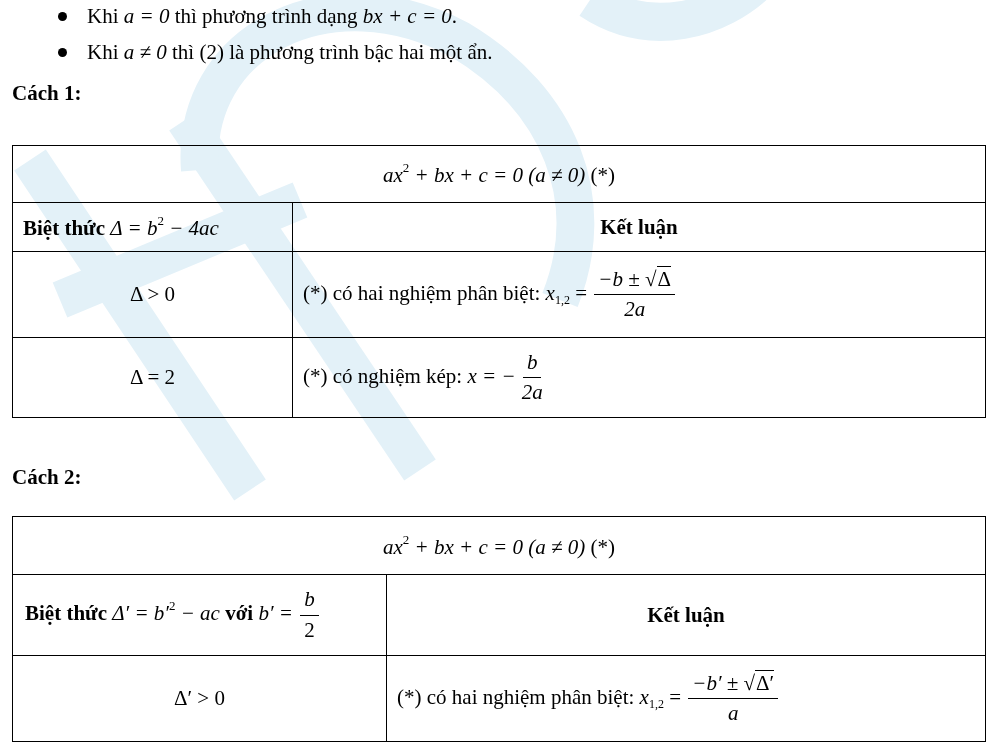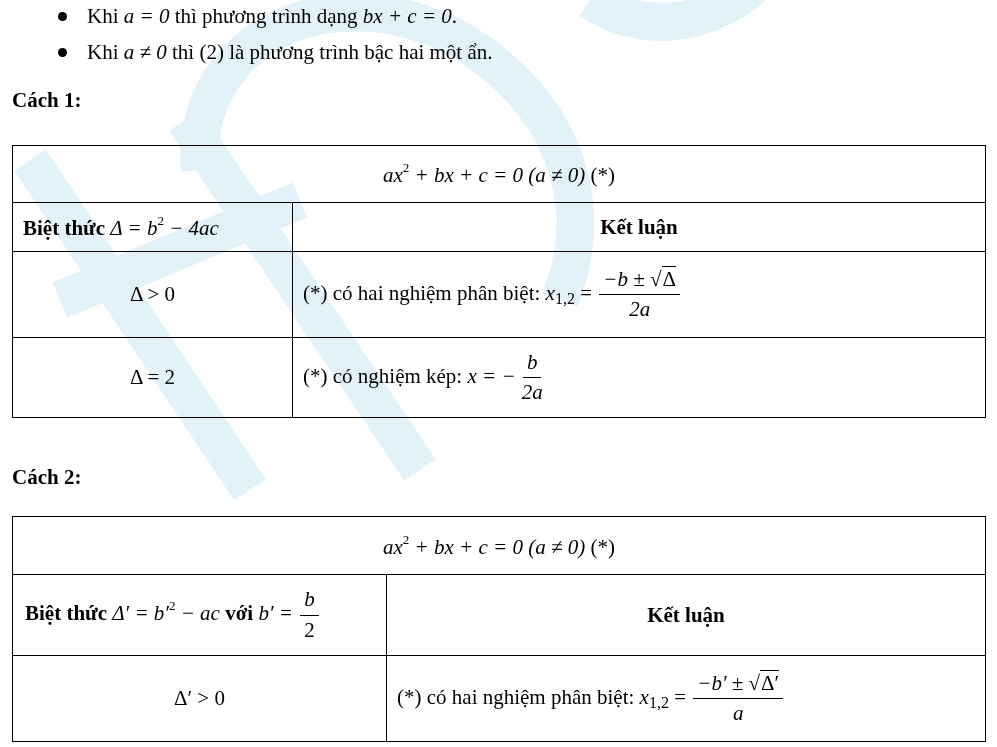--- a/index.html
+++ b/index.html
@@ -18,21 +18,21 @@
   .heading { position:absolute; left:12px; font-weight:bold; font-size:21px; }
   table.t { position:absolute; border-collapse:collapse; z-index:1; left:12px; width:974px; }
   table.t td { border:1.3px solid #000; padding:0 10px; vertical-align:middle; background:transparent; }
   .center { text-align:center; }
   .bold { font-weight:bold; }
   .frac { display:inline-flex; flex-direction:column; align-items:center; vertical-align:middle; margin:0 2px; }
   .frac .num { padding:0 4px 2px 4px; border-bottom:1.3px solid #000; line-height:1.2; }
   .frac .den { padding:2px 4px 0 4px; line-height:1.2; }
   .sqrt { border-top:1.3px solid #000; padding-left:1px; }
   sup { font-size:13px; vertical-align:10px; }
-  sub { font-size:16px; vertical-align:-4px; }
+  sub { font-size:12px; vertical-align:-4px; }
 </style>
 </head>
 <body>
 
 <svg class="watermark" viewBox="0 0 997 747">
   <g fill="none" stroke="#e3f1f8" stroke-width="38" stroke-linecap="butt">
     <path d="M 30 160 L 250 490"></path>
     <path d="M 185 120 L 420 470"></path>
     <path d="M 60 300 L 300 200"></path>
     <path d="M 200 170 C 190 40, 330 -30, 460 40 C 560 100, 600 200, 560 300"></path>
@@ -46,21 +46,21 @@
     <span>Khi </span><i class="m">a = 0</i><span> thì phương trình dạng </span><i class="m">bx + c = 0</i><span>.</span>
   </span>
 </div>
 <div class="bullet-line" style="top:37px;">
   <span class="bullet-dot" style="top:11px;"></span>
   <span class="bullet-text">
     <span>Khi </span><i class="m">a ≠ 0</i><span> thì (2) là phương trình bậc hai một ẩn.</span>
   </span>
 </div>
 
-<div class="heading" style="top:88px;">Cách 1:</div>
+<div class="heading" style="top:81px;">Cách 1:</div>
 
 <table class="t" style="top:145px;">
   <colgroup>
       <col style="width:280px">
       <col>
     </colgroup>
   <tbody>
       <tr style="height:57px;">
     <td colspan="2" class="center">
       <i class="m">ax</i><sup>2</sup><i class="m"> + bx + c = 0 </i><i class="m">(a ≠ 0)</i><span> (*)</span>

